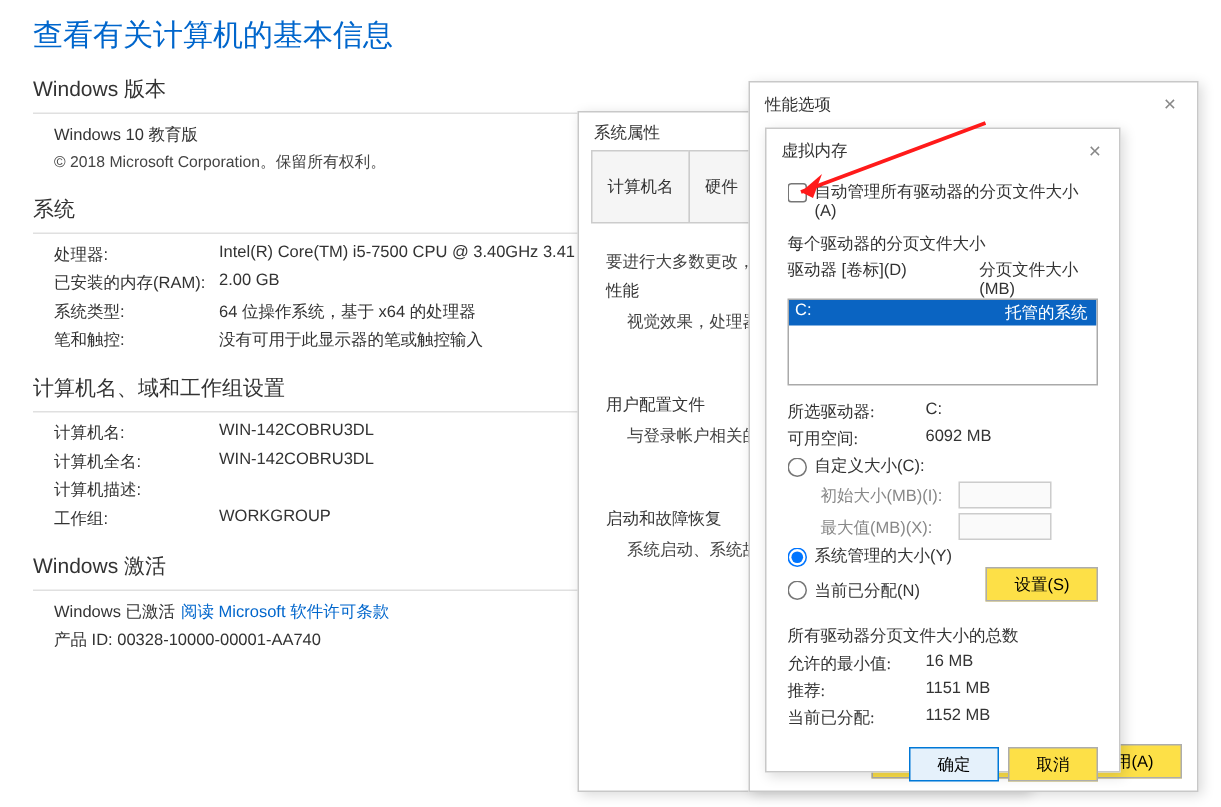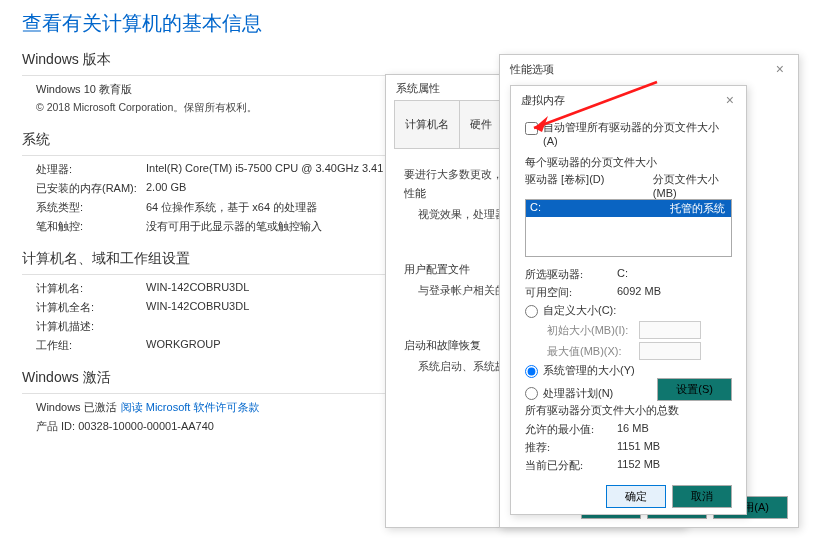--- a/index.html
+++ b/index.html
@@ -23,21 +23,21 @@
 .tabs { display: flex; border-bottom: 1px solid #ccc; margin: 0 8px; }
 .tab { padding: 16px 10px; border: 1px solid #ccc; border-bottom: none; margin-right: -1px; font-size: 11px; background: #f5f5f5; cursor: pointer; }
 .tab.active { background: #fff; position: relative; top: 1px; }
 .sp-body { padding: 14px 18px; font-size: 11px; }
 .sp-group { margin-bottom: 18px; }
 .sp-group-h { margin-bottom: 6px; }
 .sp-text { margin: 4px 0 4px 14px; color: #444; }
 
 .dlg-perfoptions { left: 499px; top: 54px; width: 300px; height: 474px; z-index: 5; }
 .po-buttons { position: absolute; bottom: 8px; right: 10px; display: flex; gap: 6px; }
-.btn { border: 1px solid #adadad; background: #0f766e; padding: 3px 18px; font-size: 11px; cursor: pointer; }
+.btn { border: 1px solid #adadad; background: #fde047; padding: 3px 18px; font-size: 11px; cursor: pointer; }
 .btn.primary { border-color: #0078d7; background: #e5f1fb; }
 
 .dlg-vmem { left: 510px; top: 85px; width: 237px; height: 430px; z-index: 10; }
 .vm-header { display: flex; align-items: center; justify-content: space-between; padding: 6px 8px 4px 10px; font-size: 11px; }
 .vm-body { padding: 8px 14px; font-size: 11px; }
 .vm-check-row { display: flex; align-items: flex-start; gap: 5px; margin-bottom: 8px; }
 .vm-check-row input { margin-top: 2px; }
 .vm-label { font-size: 11px; }
 
 .vm-listhead { display: flex; font-size: 11px; margin-top: 2px; }
@@ -212,26 +212,26 @@
         <input class="vm-num" disabled="" style="">
       </div>
 
     <div class="vm-radio-row">
       <input type="radio" name="pfmode" checked="" style="">
       <label>系统管理的大小(Y)</label>
     </div>
     <div class="vm-radio-row" style="justify-content:space-between;">
       <div style="display:flex;align-items:center;gap:5px;">
         <input type="radio" name="pfmode" style="">
-        <label>处理器计划(N)</label>
+        <label>当前已分配(N)</label>
       </div>
       <button class="btn">设置(S)</button>
     </div>
 
-    <div class="vm-totals-h" style="margin-top:2px;">所有驱动器分页文件大小的总数</div>
+    <div class="vm-totals-h" style="margin-top:15px;">所有驱动器分页文件大小的总数</div>
     <div class="vm-kv">
         <div class="vm-kv-l">允许的最小值:</div>
         <div>16 MB</div>
       </div>
     <div class="vm-kv">
         <div class="vm-kv-l">推荐:</div>
         <div>1151 MB</div>
       </div>
     <div class="vm-kv">
         <div class="vm-kv-l">当前已分配:</div>

